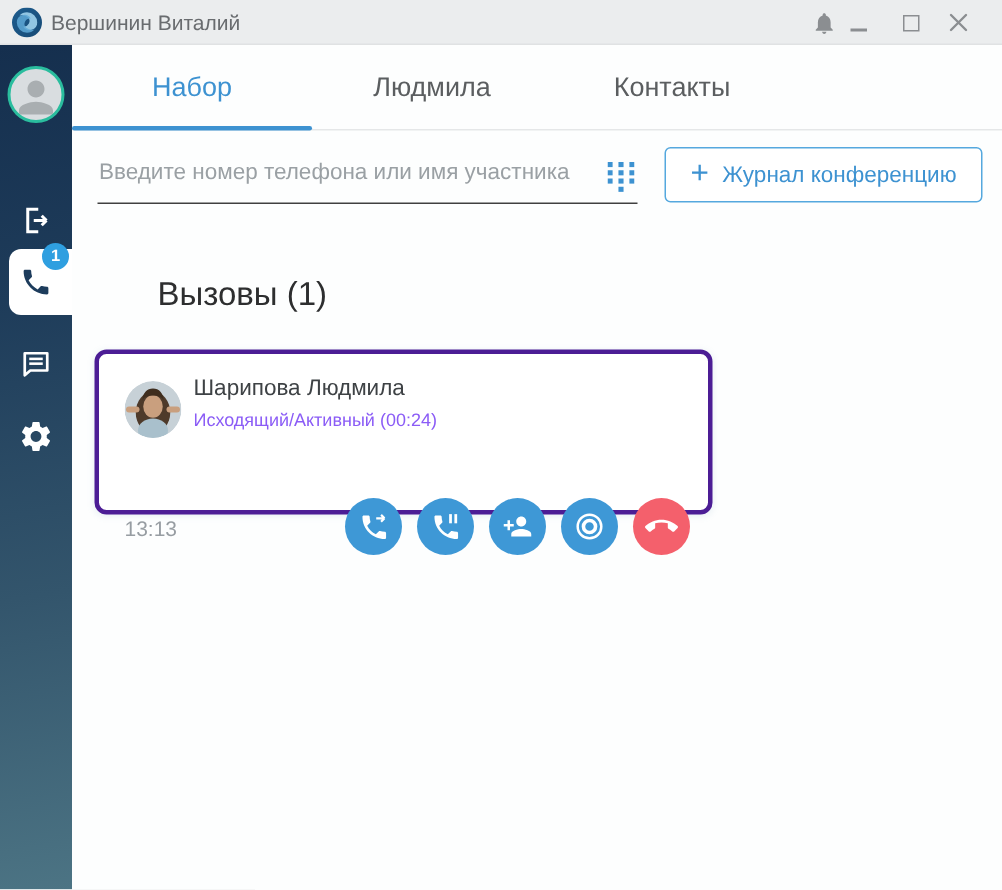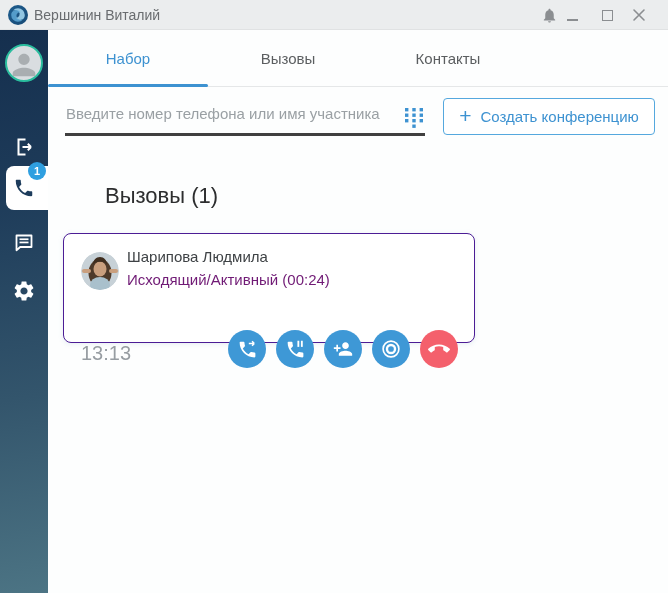--- a/index.html
+++ b/index.html
@@ -56,58 +56,58 @@
     color:#fff; font-size:11px; font-weight:bold;
     display:flex; align-items:center; justify-content:center;
   }
 
   
   .main-bg { position:absolute; left:48px; top:30px; width:620px; height:563px; background:#fdfefe; }
   .tabs-border { position:absolute; left:48px; top:86px; width:620px; height:1px; background:#e5e7e8; }
   .tab {
     position:absolute; top:30px; height:56px; width:160px;
     display:flex; align-items:center; justify-content:center;
-    font-size:15px; color:#5b5e60; cursor:default;
+    font-size:18px; color:#5b5e60; cursor:default;
   }
   .tab-1 { left:48px; }  .tab-2 { left:208px; } .tab-3 { left:368px;text-align:center; }
   .tab.active { color:#3d92d1; }
   .tab-underline { position:absolute; left:48px; top:84px; width:160px; height:3px; background:#3d92d1; border-radius:2px; }
 
   
   .search-wrap { position:absolute; left:65px; top:100px; width:360px; height:36px; }
   .search-input {
     width:100%; height:100%; border:none; outline:none; background:transparent;
     font-family:"Liberation Sans", sans-serif; font-size:15px; color:#0f172a;
-    border-bottom:3px solid #404040; padding:0 26px 6px 1px;
+    border-bottom:1px solid #404040; padding:0 26px 6px 1px;
   }
   .search-input::placeholder { color:#9aa0a4; opacity:1; }
   .dialpad { position:absolute; right:2px; top:8px; width:18px; height:20px; }
 
   .conf-btn {
     position:absolute; left:443px; top:98px; width:212px; height:37px;
     background:#ffffff; border:1px solid #55a8de; border-radius:4px;
     display:flex; align-items:center; justify-content:center; gap:9px;
     color:#3d92d1; font-size:15px; cursor:default;
   }
   .conf-plus { font-size:21px; font-weight:400; line-height:1; margin-top:-2px; }
 
   
   .calls-heading {
     position:absolute; left:65px; top:183px;
     font-size:22px; color:#2d2e2f; font-weight:400;margin-left:40px;
   }
   .call-card {
     position:absolute; left:63px; top:233px; width:412px; height:110px;
-    background:#ffffff; border:1px solid #4c1d95; border-radius:8px;
+    background:#ffffff; border:3px solid #4c1d95; border-radius:8px;
     box-shadow:0 1px 5px rgba(120,160,190,0.18);
   }
   .call-photo { position:absolute; left:17px; top:18px; width:38px; height:38px; border-radius:50%; overflow:hidden; }
   .call-name   { position:absolute; left:63px; top:14px;  font-size:15px; color:#3e4245; }
-  .call-status { position:absolute; left:63px; top:37px;  font-size:15px; color:#701a75; }
-  .call-time   { position:absolute; left:17px; top:108px; font-size:20px; color:#979da2; }
+  .call-status { position:absolute; left:63px; top:37px;  font-size:12px; color:#8b5cf6; }
+  .call-time   { position:absolute; left:17px; top:108px; font-size:14px; color:#979da2; }
   .act-btn {
     position:absolute; top:96px; width:38px; height:38px; border-radius:50%;
     background:#3e98d6; display:flex; align-items:center; justify-content:center; cursor:default;
   }
   .act-transfer { left:164px; } .act-hold { left:212px; } .act-add { left:260px; }
   .act-record { left:308px; } .act-hangup { left:356px; background:#f4606c; }
 </style>
 </head>
 <body>
 
@@ -171,21 +171,21 @@
     </svg>
 
     <svg class="sb-icon sb-gear" viewBox="0 0 24 24" fill="#fff">
       <path d="M19.14 12.94c.04-.3.06-.61.06-.94 0-.32-.02-.64-.07-.94l2.03-1.58c.18-.14.23-.41.12-.61l-1.92-3.32c-.12-.22-.37-.29-.59-.22l-2.39.96c-.5-.38-1.03-.7-1.62-.94l-.36-2.54c-.04-.24-.24-.41-.48-.41h-3.84c-.24 0-.43.17-.47.41l-.36 2.54c-.59.24-1.13.57-1.62.94l-2.39-.96c-.22-.08-.47 0-.59.22L2.74 8.87c-.12.21-.08.47.12.61l2.03 1.58c-.05.3-.09.63-.09.94s.02.64.07.94l-2.03 1.58c-.18.14-.23.41-.12.61l1.92 3.32c.12.22.37.29.59.22l2.39-.96c.5.38 1.03.7 1.62.94l.36 2.54c.05.24.24.41.48.41h3.84c.24 0 .44-.17.47-.41l.36-2.54c.59-.24 1.13-.56 1.62-.94l2.39.96c.22.08.47 0 .59-.22l1.92-3.32c.12-.22.07-.47-.12-.61l-2.01-1.58zM12 15.6c-1.98 0-3.6-1.62-3.6-3.6s1.62-3.6 3.6-3.6 3.6 1.62 3.6 3.6-1.62 3.6-3.6 3.6z"></path>
     </svg>
   </div>
 
   <div class="main-bg"></div>
   <div class="tabs-border"></div>
   <div class="tab tab-1 active">Набор</div>
-  <div class="tab tab-2">Вызовы</div>
+  <div class="tab tab-2">Людмила</div>
   <div class="tab tab-3">Контакты</div>
   <div class="tab-underline"></div>
 
   <div class="search-wrap">
     <input class="search-input" type="text" placeholder="Введите номер телефона или имя участника" style="">
     <svg class="dialpad" viewBox="0 0 18 20" fill="#3d92d1">
       <rect x="0" y="0" width="3.4" height="3.4"></rect>
         <rect x="7.3" y="0" width="3.4" height="3.4"></rect>
         <rect x="14.6" y="0" width="3.4" height="3.4"></rect>
       <rect x="0" y="5.5" width="3.4" height="3.4"></rect>
@@ -193,21 +193,21 @@
         <rect x="14.6" y="5.5" width="3.4" height="3.4"></rect>
       <rect x="0" y="11" width="3.4" height="3.4"></rect>
         <rect x="7.3" y="11" width="3.4" height="3.4"></rect>
         <rect x="14.6" y="11" width="3.4" height="3.4"></rect>
       <rect x="7.3" y="16.5" width="3.4" height="3.4"></rect>
     </svg>
   </div>
 
   <div class="conf-btn">
     <span class="conf-plus">+</span>
-    <span>Создать конференцию</span>
+    <span>Журнал конференцию</span>
   </div>
 
   <div class="calls-heading">Вызовы (1)</div>
 
   <div class="call-card">
     <div class="call-photo">
       <svg width="38" height="38" viewBox="0 0 38 38">
         <defs>
             <clipPath id="avc">
               <circle cx="19" cy="19" r="19"></circle>

